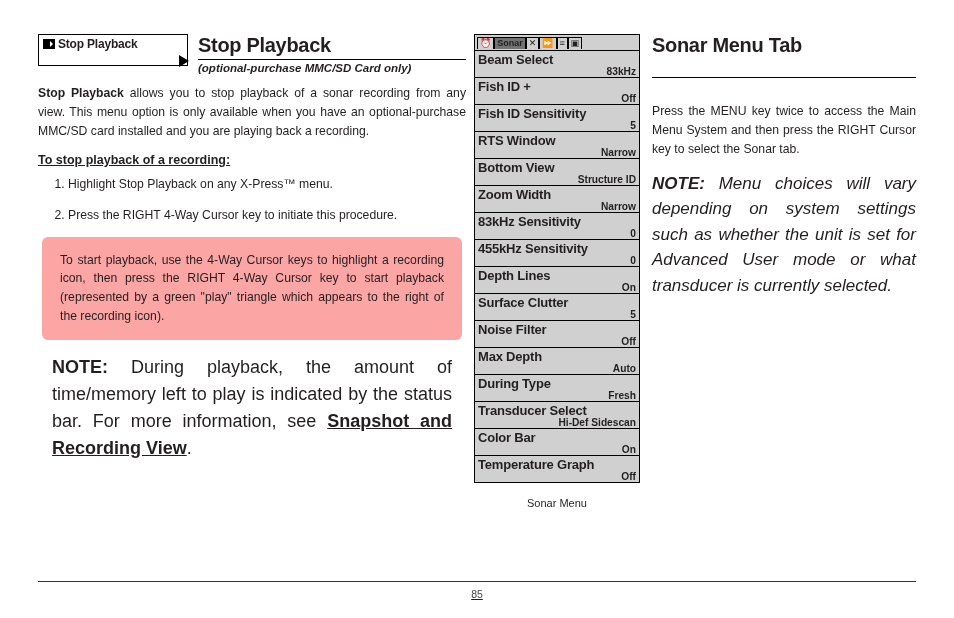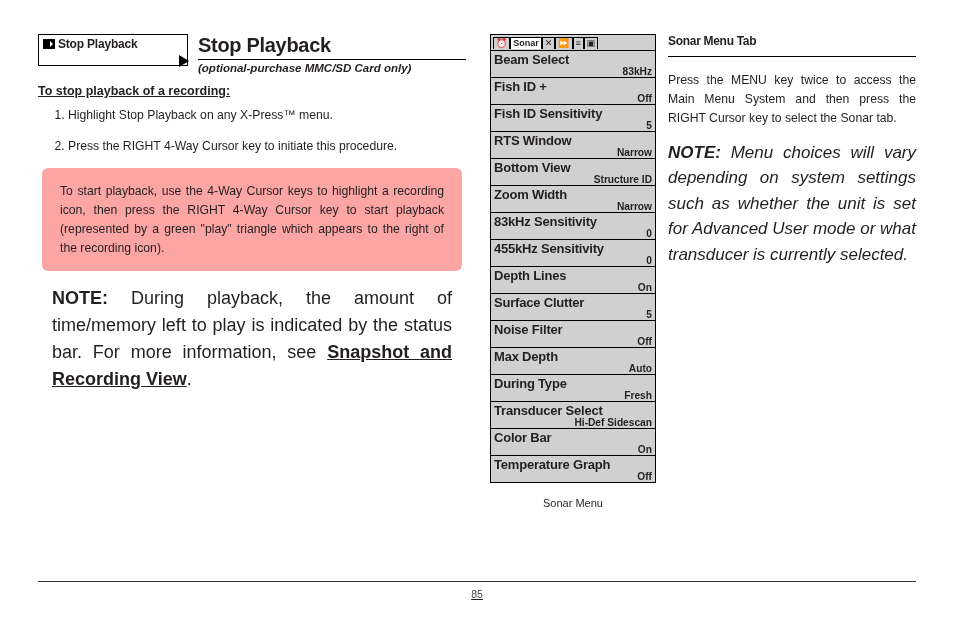--- a/index.html
+++ b/index.html
@@ -1,18 +1,18 @@
 <!DOCTYPE html>
 <html><head>
 <meta charset="utf-8">
 <style>
   * { box-sizing: border-box; margin: 0; padding: 0; }
   html, body { width: 954px; height: 618px; background: #fff; font-family: Arial, Helvetica, sans-serif; color: #231f20; }
   .page { width: 954px; height: 618px; padding: 34px 38px 12px 38px; position: relative; }
-  .columns { display: flex; gap: 24px; }
+  .columns { display: flex; gap: 8px; }
   .col-left { width: 428px; }
   .col-right { display: flex; gap: 12px; flex: 1; }
   .menu-img { width: 166px; }
   .col-right-text { flex: 1; }
 
   
   .left-header { display: flex; align-items: flex-start; gap: 10px; margin-bottom: 10px; }
   .menu-box { border: 1.5px solid #000; width: 150px; height: 32px; position: relative; padding: 2px 4px 0 4px; font-family: Arial, sans-serif; }
   .menu-box-top { display: flex; align-items: center; gap: 3px; }
   .menu-box-icon { width: 12px; height: 10px; background: #000; position: relative; }
@@ -28,30 +28,30 @@
   .subhead { font-size: 12.5px; font-weight: bold; text-decoration: underline; margin-bottom: 8px; }
   ol.steps { list-style: decimal; margin-left: 30px; font-size: 12.2px; line-height: 1.55; }
   ol.steps li { margin-bottom: 12px; }
 
   .callout { background: #fca5a5; border-radius: 6px; padding: 14px 18px; margin: 8px 4px 14px 4px; font-size: 12.2px; line-height: 1.55; text-align: justify; }
   .note { font-size: 18px; line-height: 1.5; margin: 0 14px; text-align: justify; }
   .note .nlabel { font-weight: bold; }
   .note .ref { font-weight: bold; text-decoration: underline; }
 
   
-  .right-heading { font-family: "Arial Narrow", Arial, sans-serif; font-weight: bold; font-size: 12px; border-bottom: 1px solid #000; padding-bottom: 8px; margin-bottom: 14px; letter-spacing: -0.3px; }
+  .right-heading { font-family: "Arial Narrow", Arial, sans-serif; font-weight: bold; font-size: 20px; border-bottom: 1px solid #000; padding-bottom: 20px; margin-bottom: 24px; letter-spacing: -0.3px; }
   .rpara { font-size: 12.2px; line-height: 1.55; text-align: justify; margin-bottom: 12px; }
   .rnote { font-style: italic; font-size: 17px; line-height: 1.5; text-align: justify; }
   .rnote .nlabel { font-weight: bold; }
 
   
   .sonar-box { border: 1.5px solid #000; background: #d0d0d0; font-family: Arial, sans-serif; }
   .tabbar { background: #d0d0d0; border-bottom: 1px solid #000; padding: 1px 2px; display: flex; gap: 0; align-items: center; height: 16px; font-size: 9px; }
   .tab { border: 1px solid #000; border-bottom: none; padding: 0 2px; height: 12px; display: flex; align-items: center; background: #d0d0d0; }
-  .tab.active { background: #ffffff; font-weight: bold; }
+  .tab.active { background: #737373; font-weight: bold; }
   .menu-rows { }
   .mrow { border-bottom: 1px solid #000; padding: 1px 3px 0 3px; min-height: 26px; background: #d0d0d0; position: relative; }
   .mrow:last-child { border-bottom: none; }
   .mrow .mlabel { font-size: 13px; font-weight: bold; letter-spacing: -0.2px; }
   .mrow .mval { font-size: 10.2px; font-weight: bold; text-align: right; display: block; margin-top: -1px; }
   .caption { text-align: center; font-size: 11px; margin-top: 14px; }
 
   .footer { position: absolute; left: 38px; right: 38px; bottom: 18px; text-decoration: underline; }
   .footer-rule { border-top: 1px solid #333; margin-bottom: 6px; }
   .footer-num { text-align: center; font-size: 10.5px; color: #444; }
@@ -70,20 +70,23 @@
             <span class="menu-box-label">Stop Playback</span>
           </div>
           <span class="menu-box-arrow"></span>
         </div>
         <div class="left-heading">
           <div class="heading">Stop Playback</div>
           <div class="subtitle">(optional-purchase MMC/SD Card only)</div>
         </div>
       </div>
 
+      <p class="para">
+        <span class="lead">Stop Playback</span><span> allows you to stop playback of a sonar recording from any view. This menu option is only available when you have an optional-purchase MMC/SD card installed and you are playing back a recording.</span>
+      </p>
 
       <div class="subhead">To stop playback of a recording:</div>
       <ol class="steps">
         <li>Highlight Stop Playback on any X-Press™ menu.</li>
         <li>Press the RIGHT 4-Way Cursor key to initiate this procedure.</li>
       </ol>
 
       <div class="callout">To start playback, use the 4-Way Cursor keys to highlight a recording icon, then press the RIGHT 4-Way Cursor key to start playback (represented by a green "play" triangle which appears to the right of the recording icon).</div>
 
       <p class="note">

